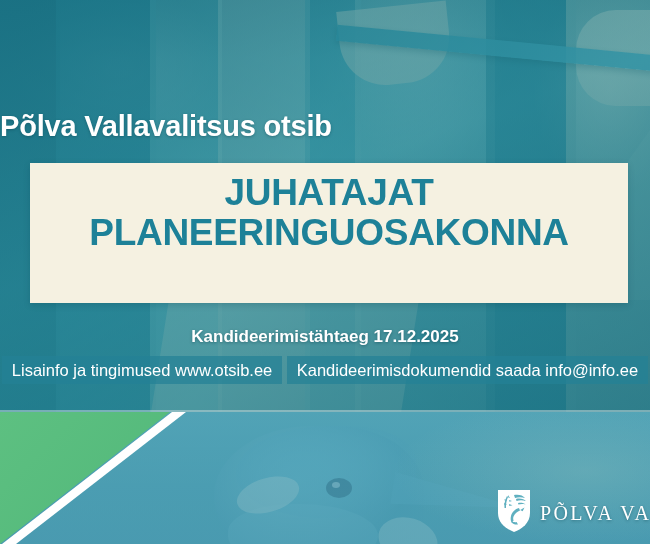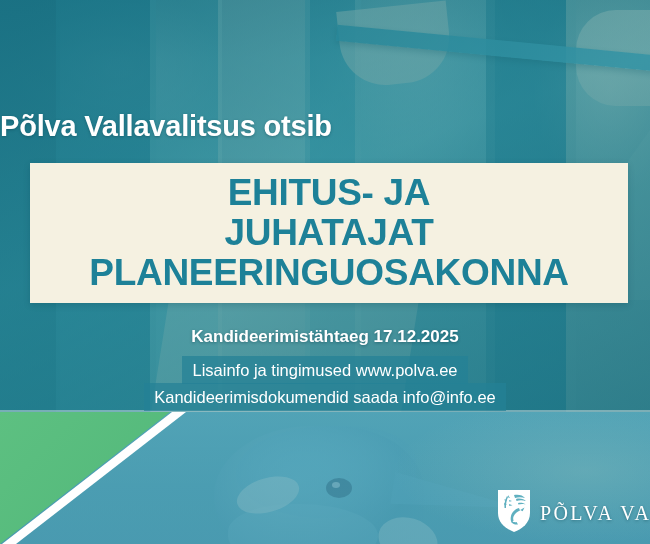--- a/index.html
+++ b/index.html
@@ -162,30 +162,29 @@
     <div class="bot-right-glow"></div>
     <div class="green-fill"></div>
     <div class="white-stripe"></div>
   </div>
   <div class="band-divider"></div>
 
   <div class="title">Põlva Vallavalitsus otsib</div>
 
   <div class="cream">
     <div class="headline">
-      <div>EHITUS- JA</div>
       <div>JUHATAJAT</div>
       <div>PLANEERINGUOSAKONNA</div>
     </div>
   </div>
 
   <div class="deadline">Kandideerimistähtaeg  17.12.2025</div>
 
   <div class="info-wrap">
-    <div class="info-line">Lisainfo ja tingimused www.polva.ee</div>
+    <div class="info-line">Lisainfo ja tingimused www.otsib.ee</div>
     <div class="info-line l2">Kandideerimisdokumendid saada info@info.ee</div>
   </div>
 
   <div class="logo">
     <span>
       <svg width="34" height="44" viewBox="0 0 34 44" aria-hidden="true">
         <path d="M1 1 H33 V24 C33 34 25 40 17 43 C9 40 1 34 1 24 Z" fill="#ffffff"></path>
         <g fill="#5fb0c0">
           <path d="M10 7 C8 11 7 15 7.5 19 L9 19 C8.8 15 9.6 11 11 8 Z"></path>
           <path d="M11 6 L13 9 L11.2 8.6 Z"></path>

